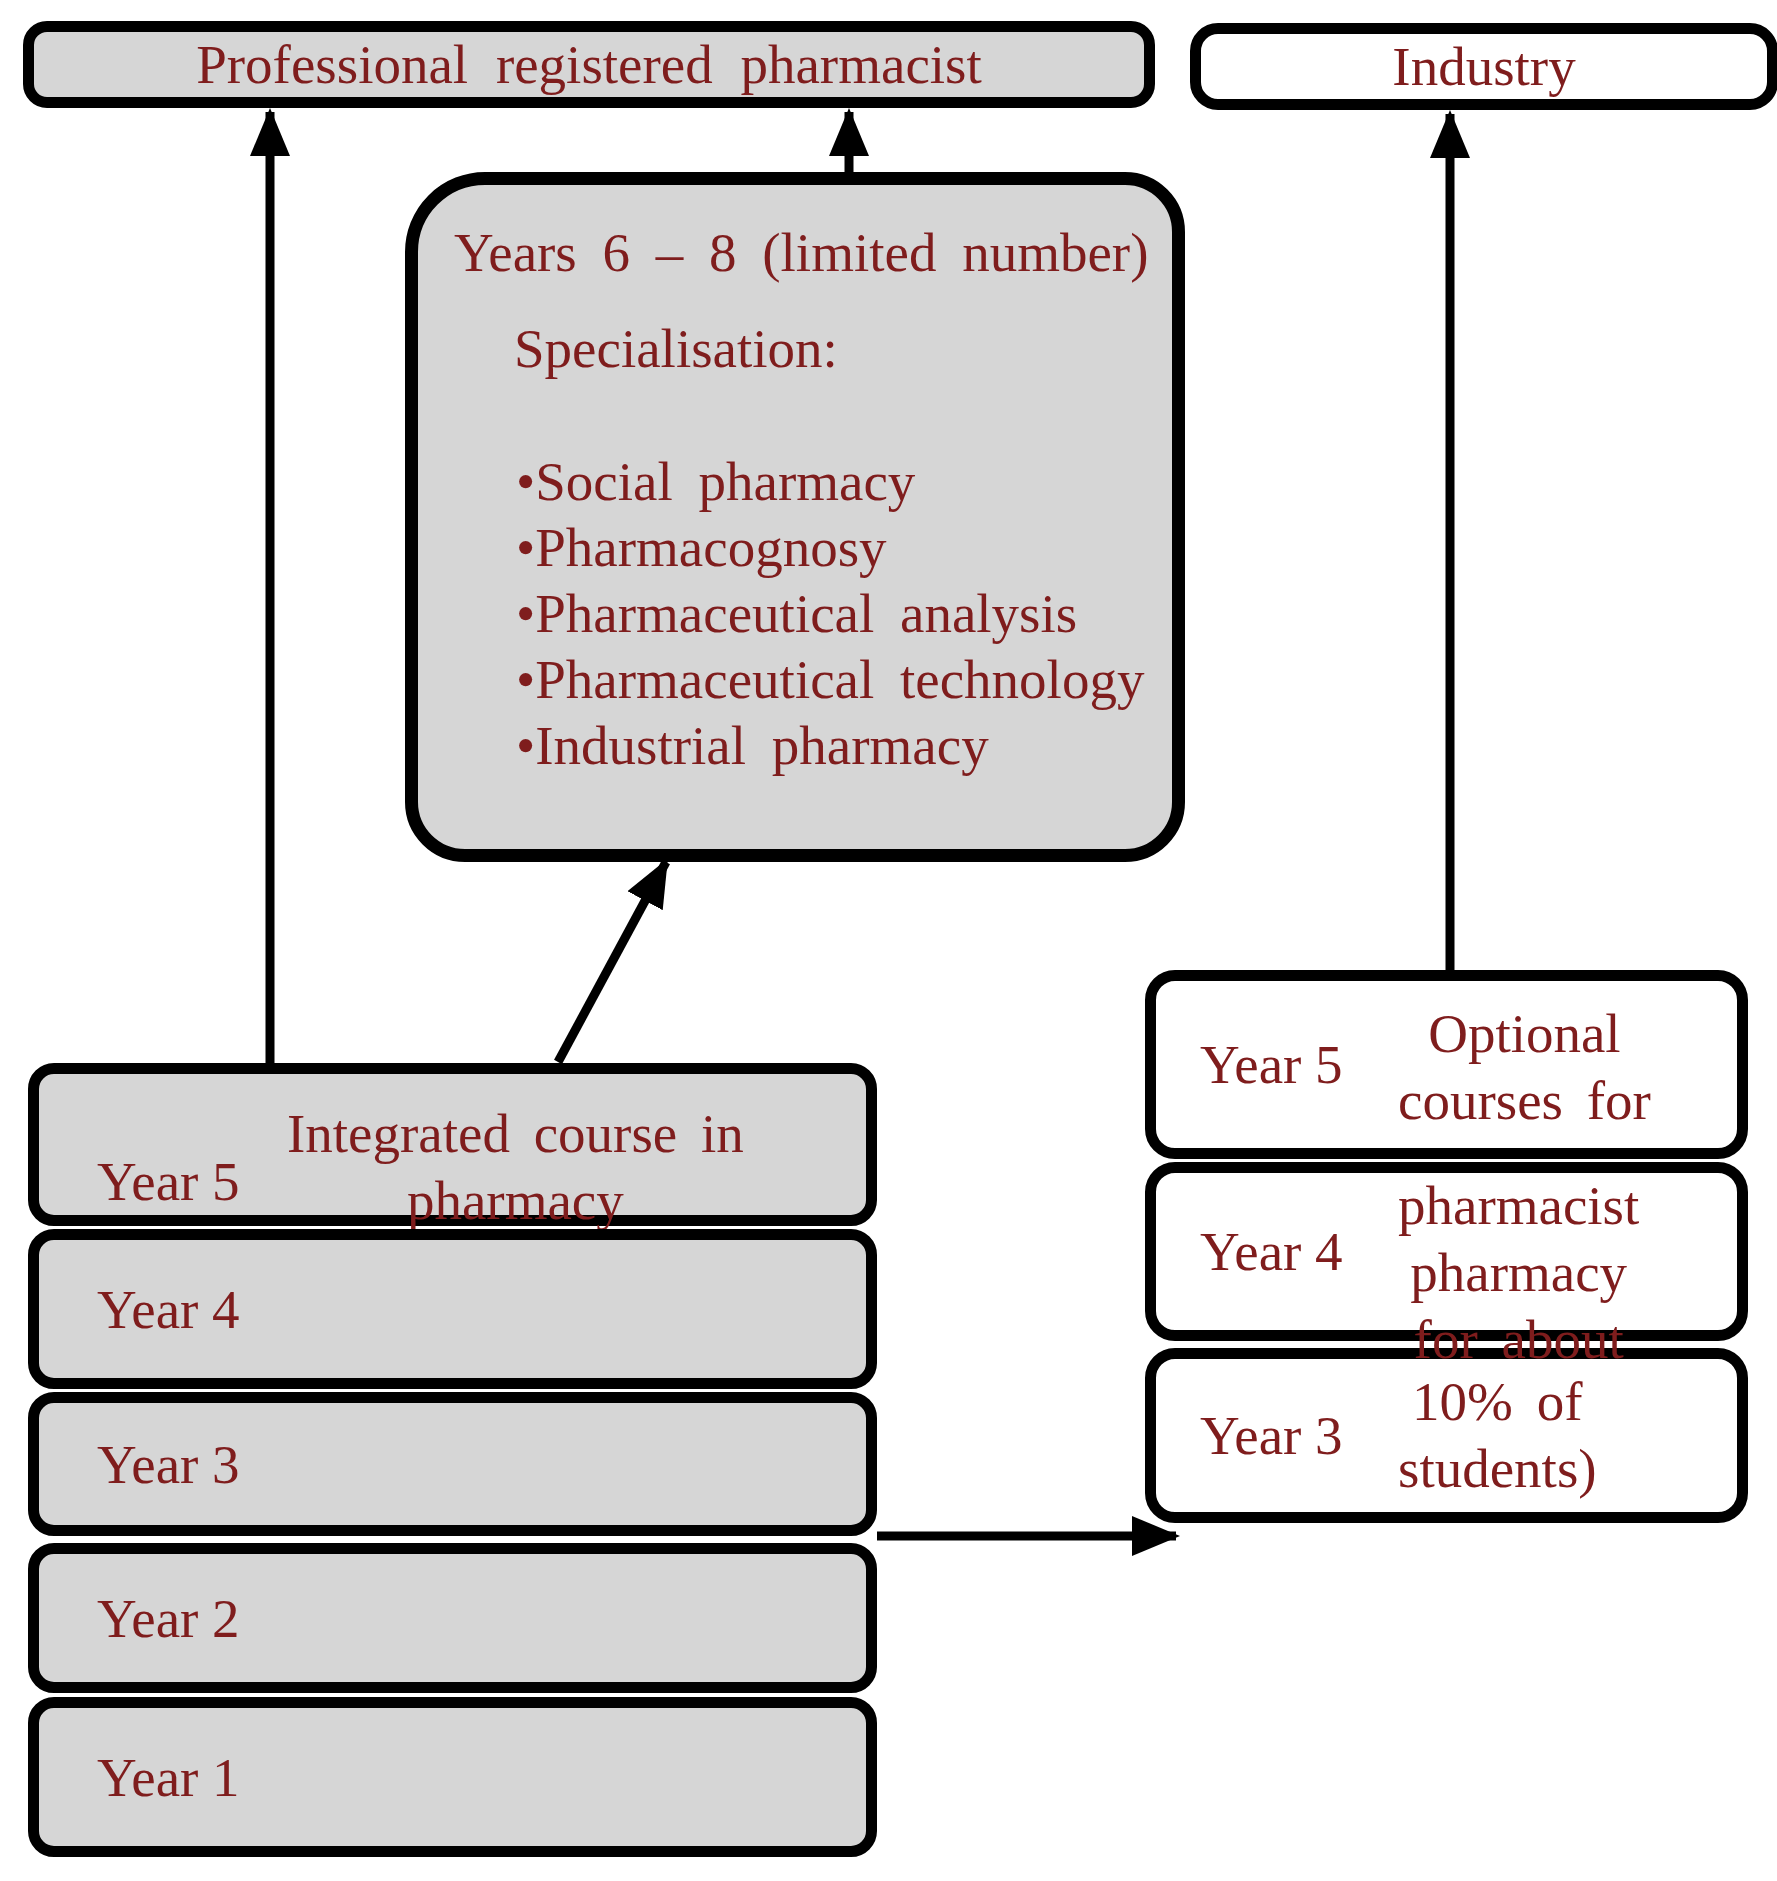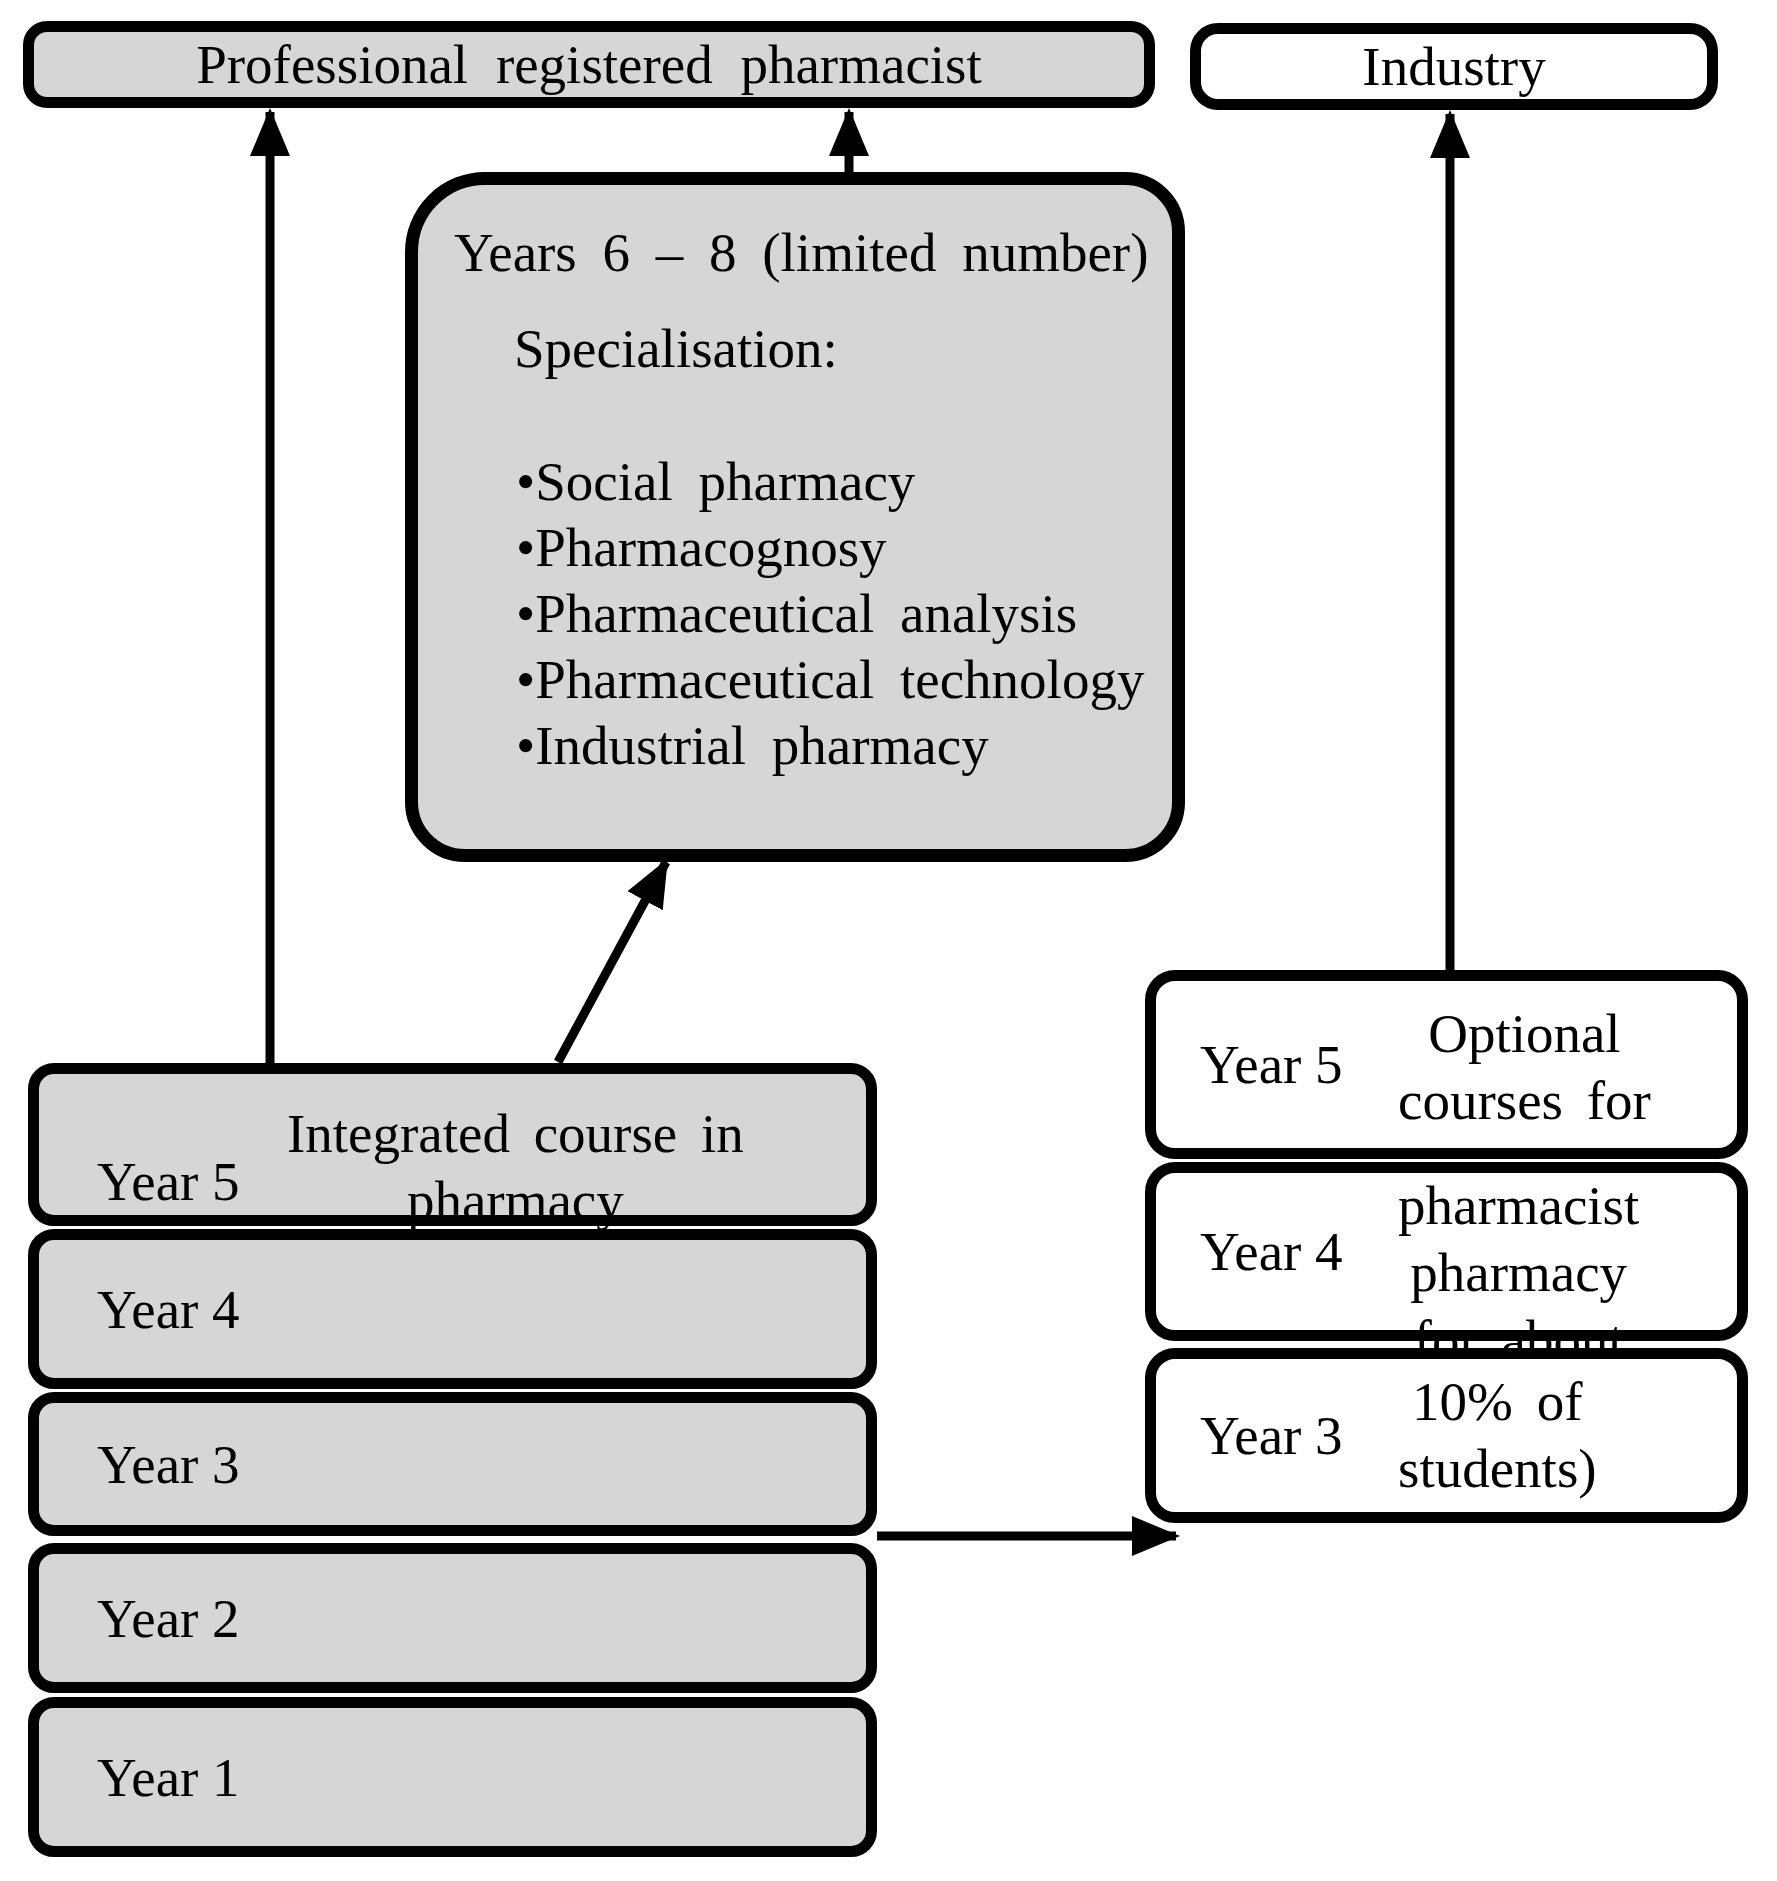--- a/index.html
+++ b/index.html
@@ -2,21 +2,21 @@
 <html><head>
 <meta charset="utf-8">
 <style>
   html, body { margin: 0; padding: 0; background: #ffffff; }
   #canvas {
     position: relative;
     width: 1777px;
     height: 1881px;
     background: #ffffff;
     font-family: "Liberation Serif", "DejaVu Serif", serif;
-    color: #000000;
+    color: #7f1d1d;
     overflow: hidden;
   }
   #arrow-layer {
     position: absolute;
     left: 0; top: 0;
     width: 1777px; height: 1881px;
     z-index: 0;
   }
   .box {
     position: absolute;
@@ -28,21 +28,21 @@
 
   
   #prof-box {
     left: 23px; top: 21px; width: 1132px; height: 87px;
     border-radius: 24px;
     display: flex; align-items: center; justify-content: center;
     z-index: 2;
   }
   #prof-box .lbl { font-size: 55px; word-spacing: 14px; }
   #industry-box {
-    left: 1190px; top: 23px; width: 528px; height: 87px;
+    left: 1190px; top: 23px; width: 588px; height: 87px;
     border-radius: 28px; background: #ffffff;
     display: flex; align-items: center; justify-content: center;
     z-index: 2;
   }
   #industry-box .lbl { font-size: 55px; }
 
   
   #spec-box {
     left: 405px; top: 172px; width: 780px; height: 690px;
     border: 13px solid #000000;

